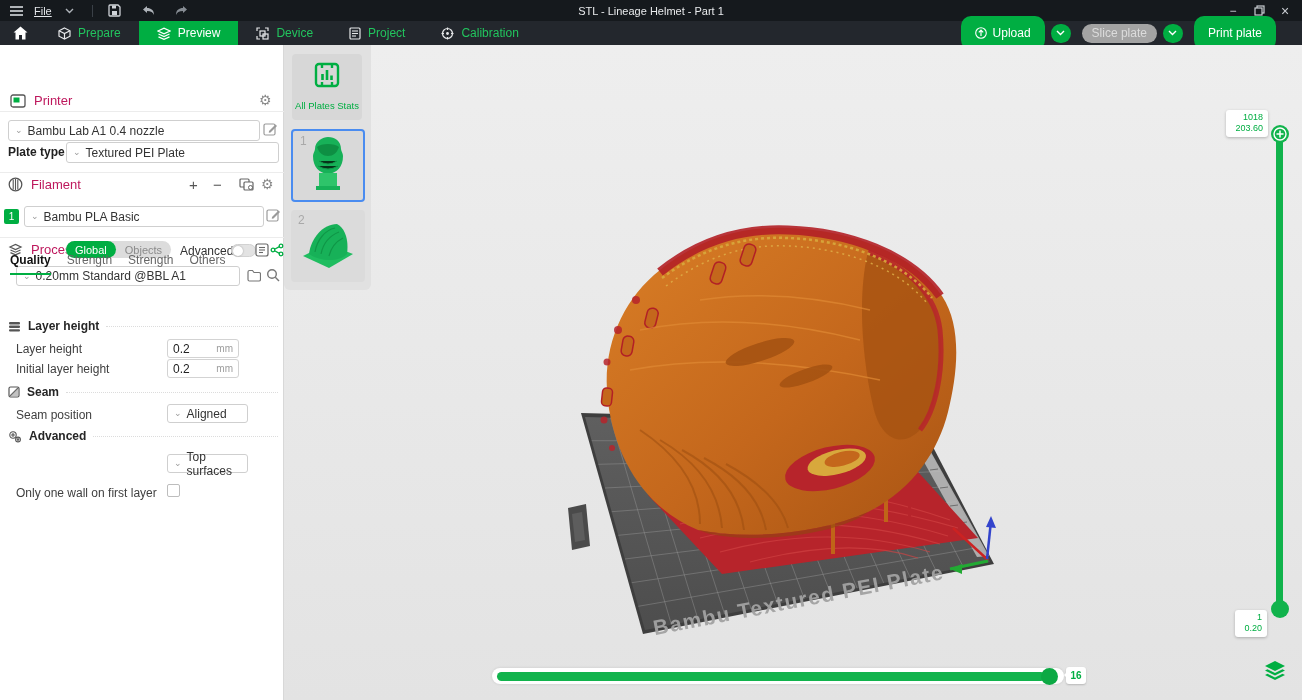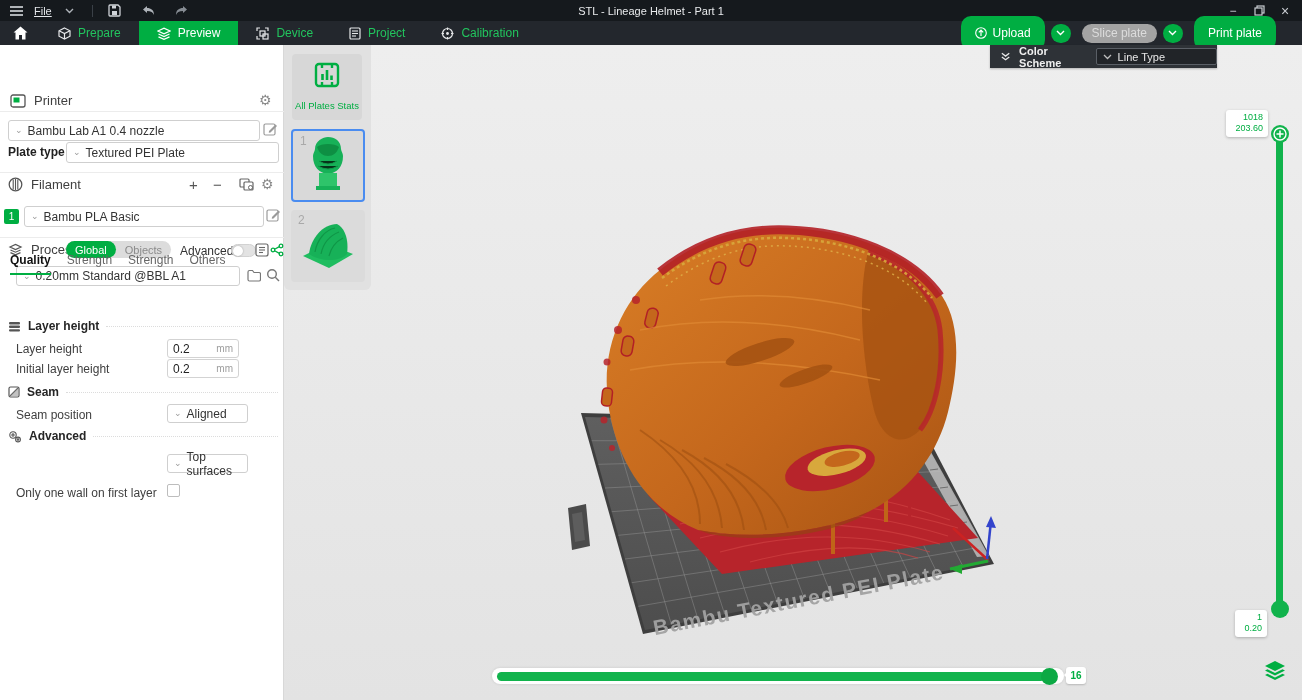--- a/index.html
+++ b/index.html
@@ -25,21 +25,21 @@
   .nav-tab.active { background:#00ae42; color:#fff; }
   .nav-actions { position:absolute; right:26px; top:23px; height:20px; display:flex; align-items:center; gap:6px; }
   .pill { height:19px; border-radius:10px; display:flex; align-items:center; justify-content:center; font-size:12px; color:#fff; background:#00ae42; padding:17px 14px; }
   .pill.disabled { background:#a3a3a3; color:#dcdcdc; padding:0 10px; }
   .chev-pill { width:20px; height:19px; border-radius:10px; background:#00ae42; display:flex; align-items:center; justify-content:center; }
   .btn-group { display:flex; gap:11px; align-items:center; }
 
   
   #panel { left:0; top:45px; width:284px; height:655px; background:#ffffff; border-right:1px solid #d8d8d8; font-size:12px; color:#333; }
   .sec-head { position:absolute; display:flex; align-items:center; gap:8px; }
-  .sec-title { font-size:13px; color:#404040; }
+  .sec-title { font-size:13px; color:#be185d; }
   .hr { position:absolute; left:0; width:284px; height:1px; background:#ececec; }
   .select { position:absolute; border:1px solid #cfcfcf; border-radius:3px; background:#fff; display:flex; align-items:center; gap:5px; padding:0 6px; font-size:12px; color:#333; height:21px; }
   .select .chev { color:#9a9a9a; font-size:9px; line-height:1; }
   .icon-btn { position:absolute; display:flex; align-items:center; justify-content:center; color:#7c7c7c; }
   .gear { font-size:14px; color:#8a8a8a; line-height:1; }
   .fil-badge { position:absolute; width:15px; height:15px; background:#00ae42; color:#fff; border-radius:2px; font-size:10px; display:flex; align-items:center; justify-content:center; }
   .scope-pills { position:absolute; height:17px; background:#dcdcdc; border-radius:9px; display:flex; align-items:center; font-size:11px; }
   .scope-on { background:#00ae42; color:#fff; border-radius:9px; height:17px; display:flex; align-items:center; padding:0 9px; }
   .scope-off { color:#8b8b8b; padding:0 9px; }
   .toggle { position:absolute; width:25px; height:13px; border-radius:7px; background:#e3e3e3; border:1px solid #d2d2d2; }
@@ -400,35 +400,20 @@
       <polygon points="12,46 36,34 62,44 38,58" fill="#1fbd60"></polygon>
       <path d="M18 44 C20 28 32 14 46 14 C54 18 58 30 56 44 C48 52 30 52 18 44 Z" fill="#17b158"></path>
       <g stroke="#0e8f43" stroke-width="1.2" opacity="0.8" fill="none">
           <path d="M24 42 C26 30 34 20 44 18"></path>
           <path d="M30 44 C32 34 38 26 48 22"></path>
           <path d="M38 46 C40 38 44 32 52 28"></path>
         </g>
     </svg>
   </div>
 
-  <div id="scheme-bar" class="abs">
-    <svg width="12" height="10" viewBox="0 0 12 10" style="margin-left:10px">
-      <g stroke="#e8e8e8" stroke-width="1.4" fill="none">
-          <path d="M2 1 L6 4 L10 1"></path>
-          <path d="M2 5 L6 8 L10 5"></path>
-        </g>
-    </svg>
-    <span class="cs-label">Color Scheme</span>
-    <div id="scheme-select">
-      <svg width="9" height="6" viewBox="0 0 9 6">
-          <path d="M1 1 L4.5 4.5 L8 1" stroke="#bdbdbd" stroke-width="1.3" fill="none"></path>
-        </svg>
-      <span>Line Type</span>
-    </div>
-  </div>
 
   <div id="panel" class="abs">
 
     <div class="sec-head" style="left:10px; top:48px;">
       <svg width="16" height="14" viewBox="0 0 16 14">
           <rect x="1" y="1" width="14" height="12" rx="2" fill="none" stroke="#555" stroke-width="1.3"></rect>
           <rect x="3.5" y="3.5" width="6" height="5" fill="#00ae42"></rect>
         </svg>
       <span class="sec-title">Printer</span>
     </div>

